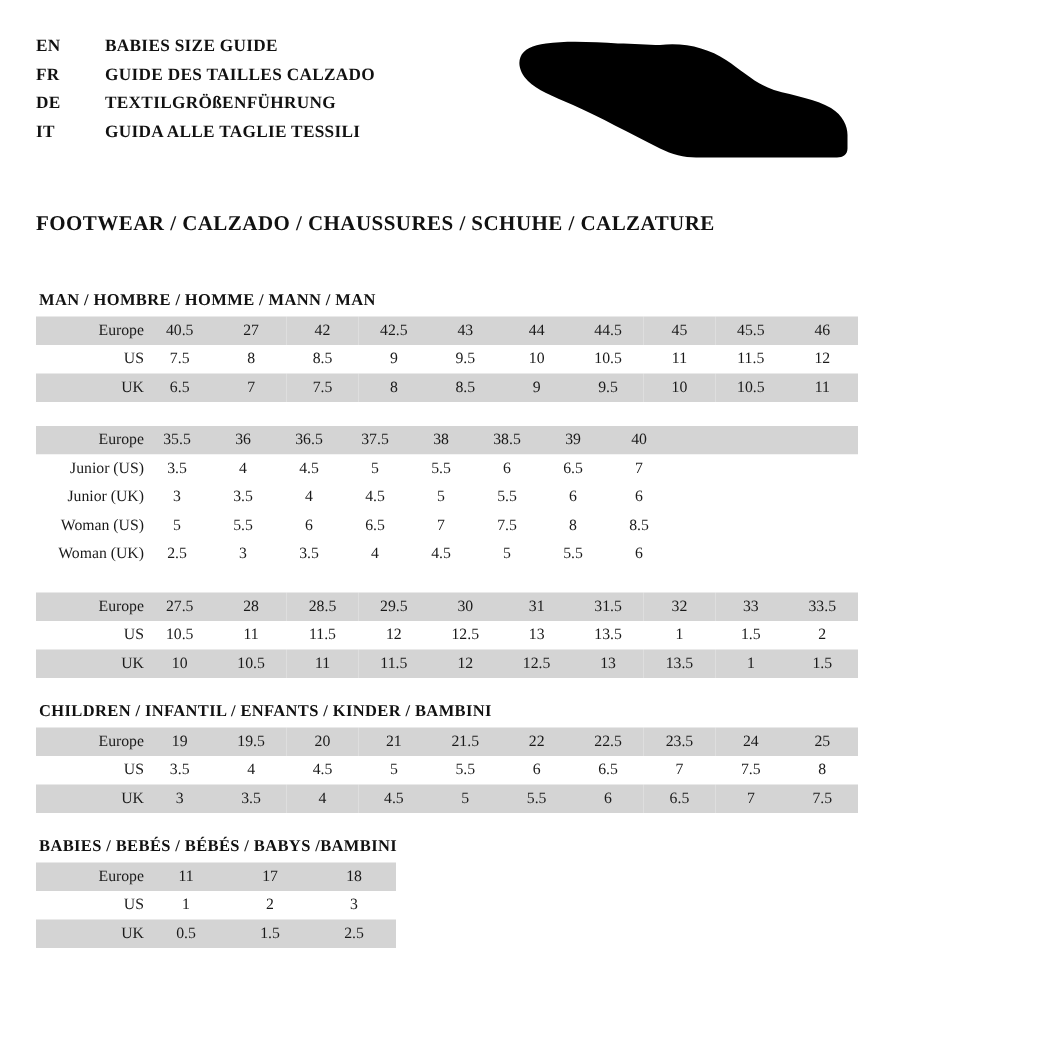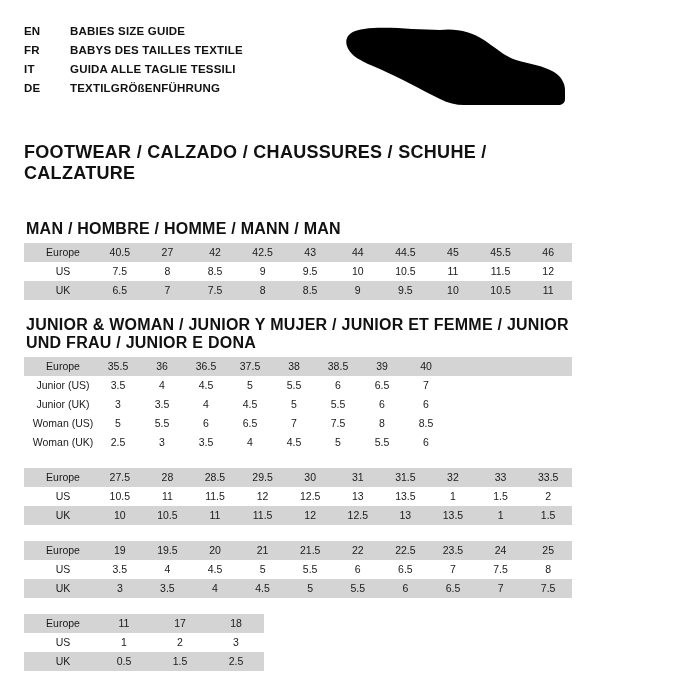--- a/index.html
+++ b/index.html
@@ -13,20 +13,21 @@
     font-family: "Liberation Sans", sans-serif;
     color: #1a1a1a;
     overflow: hidden;
   }
   .page {
     position: relative;
     width: 596px;
     height: 700px;
     box-sizing: border-box;
     padding: 22px 24px 0 24px;
+    font-family: Liberation Serif, serif;
   }
 
   
   .header {
     display: flex;
     align-items: flex-start;
     justify-content: space-between;
   }
   .lang-table {
     border-collapse: collapse;
@@ -53,56 +54,56 @@
     height: 96px;
     margin-right: 6px;
     margin-top: 4px;
     display: flex;
     align-items: flex-start;
     justify-content: flex-end;
   }
   .shoe-wrap svg { display: block; }
 
   .footwear-line {
-    font-size: 18px;
+    font-size: 14px;
     font-weight: bold;
     letter-spacing: 0.3px;
     margin-top: 20px;
     color: #111;
   }
 
   
   .sections {
     margin-top: 36px;
   }
   .section {
     margin-bottom: 16px;
   }
   .section-title {
-    font-size: 16px;
+    font-size: 11px;
     font-weight: bold;
     letter-spacing: 0.25px;
     color: #111;
     margin: 0 0 5px 2px;
   }
   table.sizes {
     border-collapse: collapse;
     width: 100%;
     table-layout: fixed;
   }
   table.sizes td {
     font-size: 10.5px;
     height: 19px;
     line-height: 19px;
     padding: 0;
     text-align: center;
     color: #1a1a1a;
   }
   table.sizes td.rowlabel {
-    text-align: center;
+    text-align: right;
     padding-left: 6px;
   }
   tr.shaded td {
     background: #d4d4d4;
   }
   tr.plain td {
     background: #ffffff;
   }
   .sec-babies table.sizes {
     width: 100%;
@@ -115,29 +116,29 @@
 
   <div class="header">
     <table class="lang-table">
       <tbody>
         <tr>
           <td class="lang-code">EN</td>
           <td class="lang-text">BABIES SIZE GUIDE</td>
         </tr>
         <tr>
           <td class="lang-code">FR</td>
-          <td class="lang-text">BABYS DES TAILLES TEXTILE</td>
+          <td class="lang-text">GUIDE DES TAILLES CALZADO</td>
+        </tr>
+        <tr>
+          <td class="lang-code">DE</td>
+          <td class="lang-text">TEXTILGRÖßENFÜHRUNG</td>
         </tr>
         <tr>
           <td class="lang-code">IT</td>
           <td class="lang-text">GUIDA ALLE TAGLIE TESSILI</td>
-        </tr>
-        <tr>
-          <td class="lang-code">DE</td>
-          <td class="lang-text">TEXTILGRÖßENFÜHRUNG</td>
         </tr>
       </tbody>
     </table>
 
     <div class="shoe-wrap">
       <svg width="222" height="86" viewBox="0 0 222 86" xmlns="http://www.w3.org/2000/svg" aria-hidden="true">
         <path fill="#000000" d="M96 4
           C112 2 128 6 140 14
           C152 22 160 30 172 34
           C186 38 200 40 210 46
@@ -220,21 +221,20 @@
             <td>9.5</td>
             <td>10</td>
             <td>10.5</td>
             <td>11</td>
           </tr>
         </tbody>
       </table>
     </div>
 
     <div class="section">
-      <div class="section-title">JUNIOR &amp; WOMAN / JUNIOR Y MUJER / JUNIOR ET FEMME / JUNIOR UND FRAU / JUNIOR E DONA</div>
       <table class="sizes">
         <colgroup>
           <col style="width:72px">
             <col>
             <col>
             <col>
             <col>
             <col>
             <col>
             <col>
@@ -365,20 +365,21 @@
             <td>13</td>
             <td>13.5</td>
             <td>1</td>
             <td>1.5</td>
           </tr>
         </tbody>
       </table>
     </div>
 
     <div class="section">
+      <div class="section-title">CHILDREN / INFANTIL / ENFANTS / KINDER / BAMBINI</div>
       <table class="sizes">
         <colgroup>
           <col style="width:72px">
             <col>
             <col>
             <col>
             <col>
             <col>
             <col>
             <col>
@@ -424,20 +425,21 @@
             <td>6</td>
             <td>6.5</td>
             <td>7</td>
             <td>7.5</td>
           </tr>
         </tbody>
       </table>
     </div>
 
     <div class="section sec-babies">
+      <div class="section-title">BABIES  / BEBÉS / BÉBÉS / BABYS /BAMBINI</div>
       <table class="sizes">
         <colgroup>
           <col style="width:72px">
             <col style="width:56px">
             <col style="width:56px">
             <col style="width:56px">
             <col>
         </colgroup>
         <tbody>
           <tr class="shaded">

